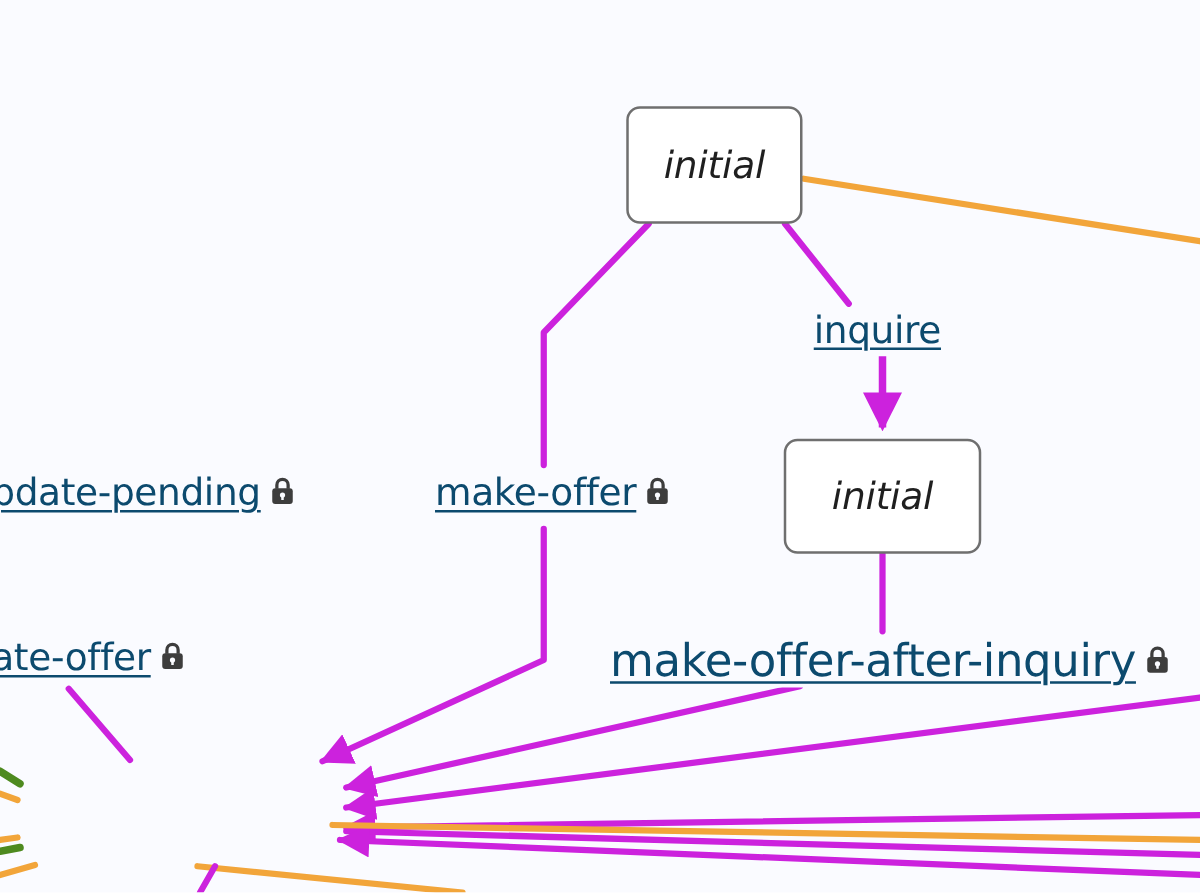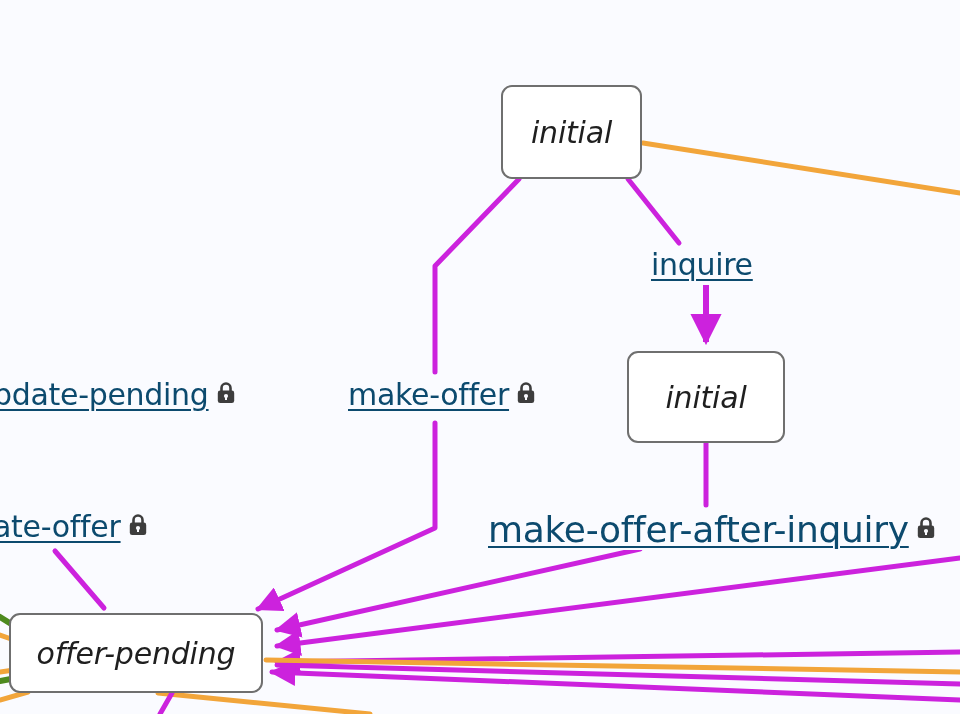--- a/index.html
+++ b/index.html
@@ -115,23 +115,20 @@
   </svg>
 
   <div class="state-node" style="left:501px; top:85px; width:141px; height:94px;">
     <span class="state-label" style="font-size:30px;">initial</span>
   </div>
 
   <div class="state-node" style="left:627px; top:351px; width:158px; height:92px;">
     <span class="state-label" style="font-size:30px;">initial</span>
   </div>
 
-  <div class="state-node" style="left:9px; top:613px; width:254px; height:80px;">
-    <span class="state-label" style="font-size:30px;">offer-pending</span>
-  </div>
 
   <div class="edge-label" style="left:-9px; top:377px;">
     <span class="edge-label-text" style="font-size:30px;">pdate-pending</span>
     <span class="lock-icon">
       <svg width="20" height="24" viewBox="0 0 20 24" xmlns="http://www.w3.org/2000/svg">
         <path d="M5.5 10 V7 a4.5 4.5 0 0 1 9 0 v3" fill="none" stroke="#3d3d3d" stroke-width="2.6"></path>
         <rect x="1.8" y="9.5" width="16.4" height="12.6" rx="2.4" fill="#3d3d3d"></rect>
         <circle cx="10" cy="15" r="2.1" fill="#fafbff"></circle>
         <rect x="9" y="15" width="2" height="4" fill="#fafbff"></rect>
       </svg>

